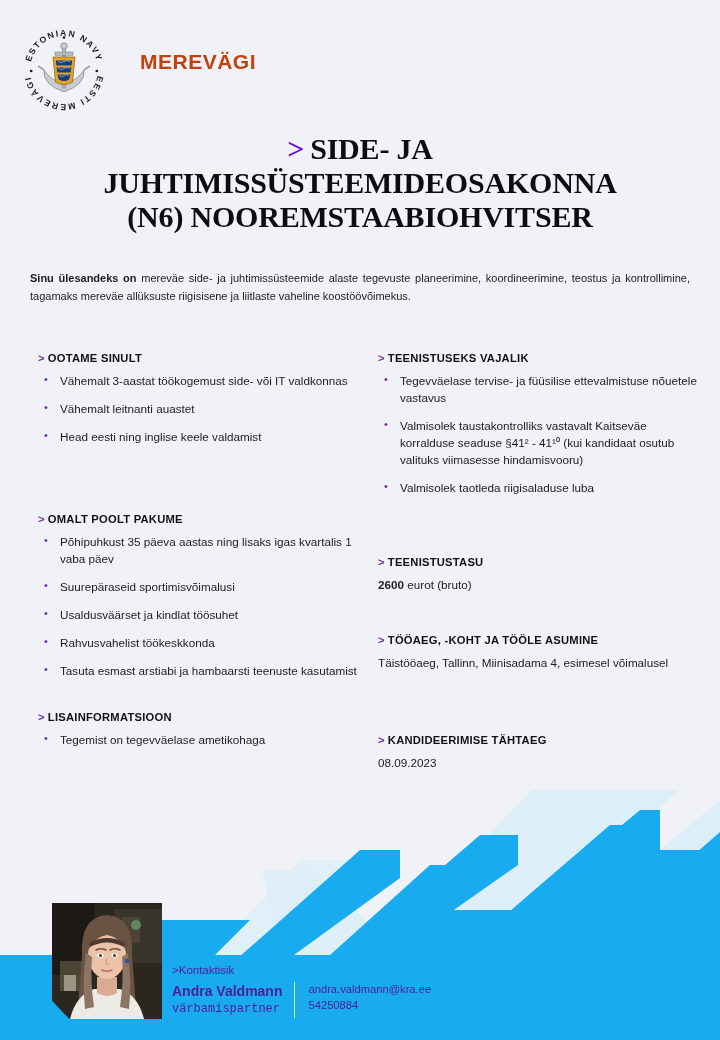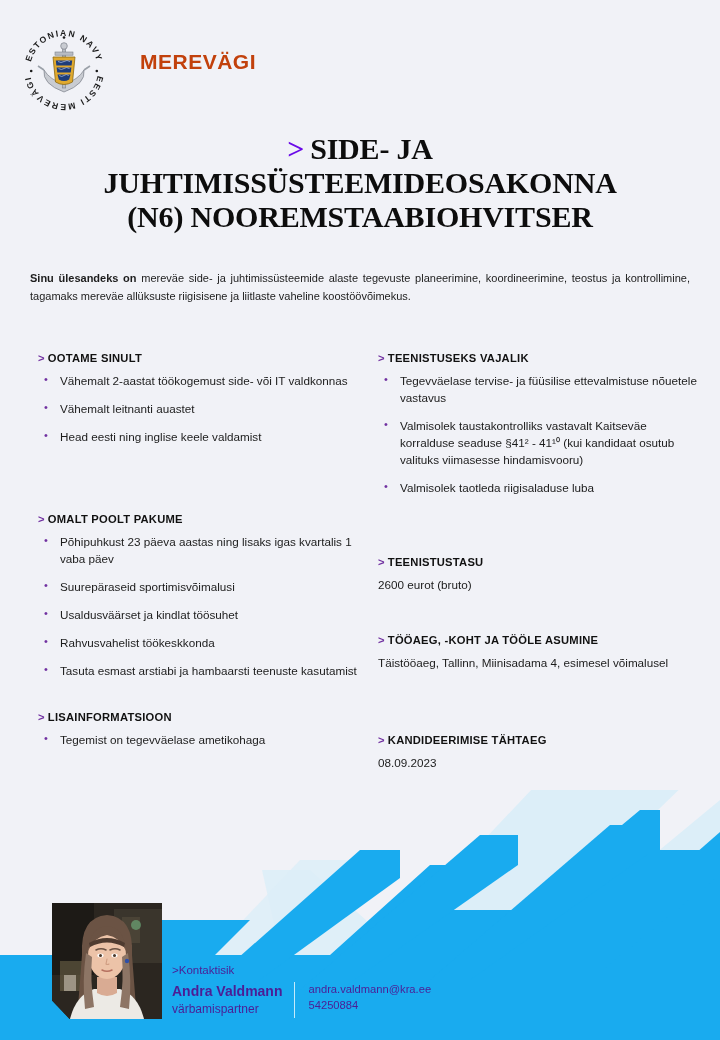--- a/index.html
+++ b/index.html
@@ -119,21 +119,21 @@
     color: #7030a0;
     font-size: 11px;
   }
 
   .plain {
     font-size: 11.7px;
     line-height: 1.45;
     color: #1c1c1c;
     margin-bottom: 6px;
   }
-  .plain b { font-weight: normal; }
+  .plain b { font-weight: bold; }
 
   .spacer-20 { height: 20px; }
   .spacer-34 { height: 34px; }
   .spacer-48 { height: 48px; }
   .spacer-56 { height: 56px; }
 
   
   .footer-deco {
     position: absolute;
     left: 0; top: 790px;
@@ -186,20 +186,21 @@
   .c-name {
     font-size: 14px;
     font-weight: bold;
     line-height: 1.45;
     white-space: nowrap;
   }
   .c-role {
     font-size: 12px;
     line-height: 1.45;
     white-space: nowrap;
+    font-family: Liberation Mono, monospace;
   }
   .c-mail {
     font-size: 11.2px;
     line-height: 1.45;
     white-space: nowrap;
   }
   .c-phone {
     font-size: 11.2px;
     line-height: 1.45;
     white-space: nowrap;
@@ -258,34 +259,34 @@
     <b>Sinu ülesandeks on</b><span> mereväe side- ja juhtimissüsteemide alaste tegevuste planeerimine, koordineerimine, teostus ja kontrollimine, tagamaks mereväe allüksuste riigisisene ja liitlaste vaheline koostöövõimekus.</span>
   </div>
 
   <div class="col-left">
 
     <div class="sec">
       <div class="sec-head">
         <span class="chev">&gt;</span><span>OOTAME SINULT</span>
       </div>
       <ul class="bullets">
-        <li>Vähemalt 2-aastat töökogemust side- või IT valdkonnas</li>
+        <li>Vähemalt 3-aastat töökogemust side- või IT valdkonnas</li>
         <li>Vähemalt leitnanti auastet</li>
         <li>Head eesti ning inglise keele valdamist</li>
       </ul>
     </div>
 
     <div class="spacer-56"></div>
 
     <div class="sec">
       <div class="sec-head">
         <span class="chev">&gt;</span><span>OMALT POOLT PAKUME</span>
       </div>
       <ul class="bullets">
-        <li>Põhipuhkust 23 päeva aastas ning lisaks igas kvartalis 1 vaba päev</li>
+        <li>Põhipuhkust 35 päeva aastas ning lisaks igas kvartalis 1 vaba päev</li>
         <li>Suurepäraseid sportimisvõimalusi</li>
         <li>Usaldusväärset ja kindlat töösuhet</li>
         <li>Rahvusvahelist töökeskkonda</li>
         <li>Tasuta esmast arstiabi ja hambaarsti teenuste kasutamist</li>
       </ul>
     </div>
 
     <div class="spacer-20"></div>
 
     <div class="sec">

